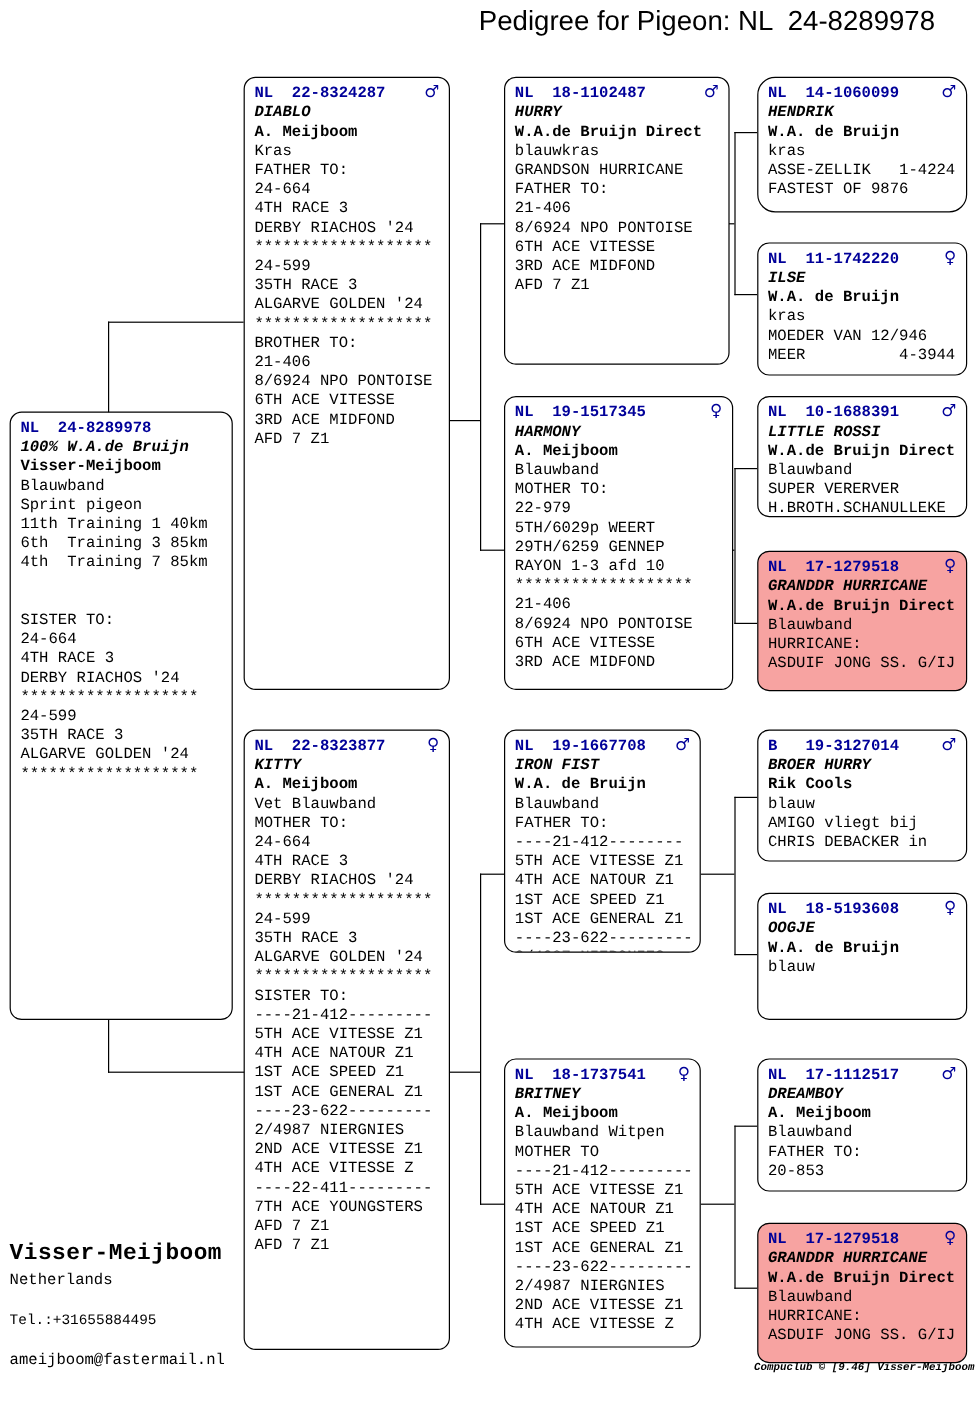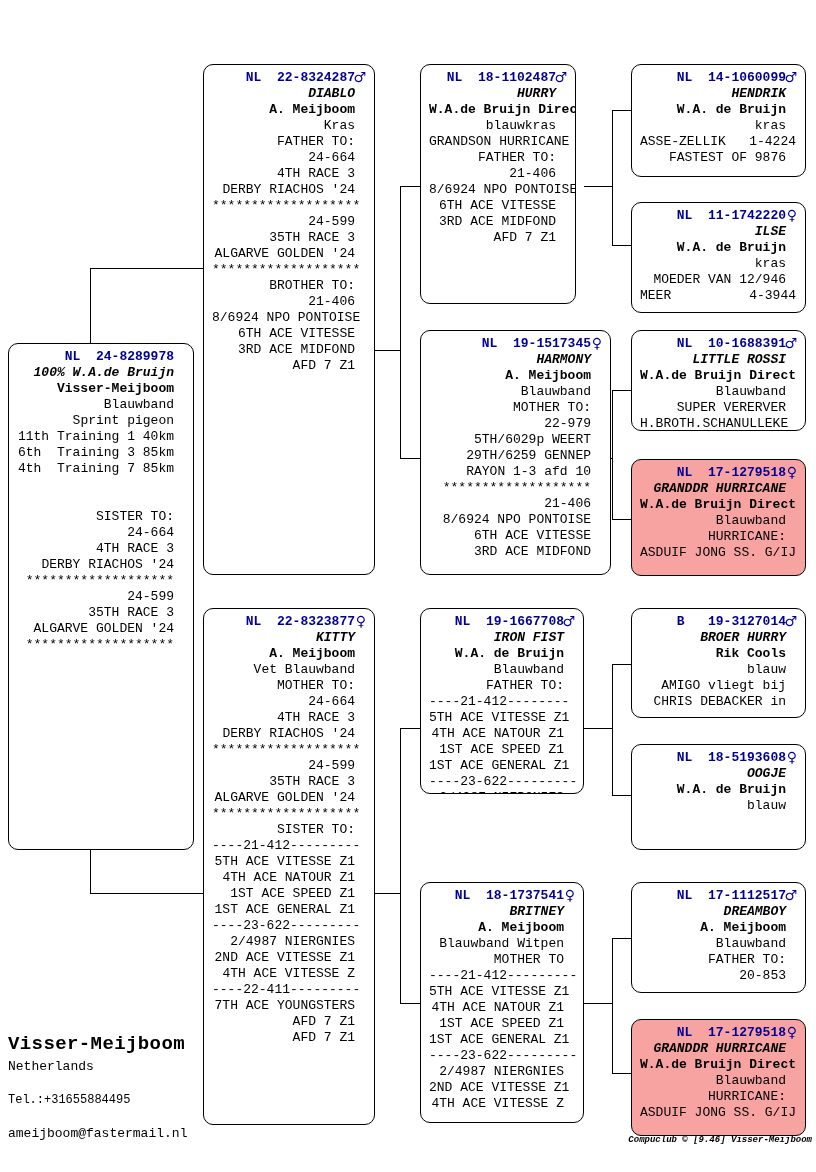--- a/index.html
+++ b/index.html
@@ -2,57 +2,58 @@
 <html><head>
 <meta charset="utf-8">
 <style>
   html,body{margin:0;padding:0;background:#fff;}
   #page{position:relative;width:816px;height:1172px;background:#fff;overflow:hidden;
         font-family:"Liberation Mono",monospace;}
   .title{position:absolute;left:399px;top:4px;font-family:"Liberation Sans",sans-serif;
          font-size:23px;color:#000;white-space:pre;}
   .box{position:absolute;box-sizing:border-box;background:#fff;border:1px solid #000;
        border-radius:10px;padding:5px 19px 2px 8px;font-size:13px;line-height:16px;
-       white-space:pre;overflow:hidden;color:#000;text-align:right;}
+       white-space:pre;overflow:hidden;color:#000;}
   .box.pink{background:#f7a3a1;}
   .row{height:16px;}
   .row.id{color:#000099;font-weight:bold;}
   .row.nm{font-weight:bold;font-style:italic;}
   .row.ow{font-weight:bold;}
   .sex{position:absolute;top:5px;right:8px;color:#000099;font-weight:bold;
        font-family:"DejaVu Sans",sans-serif;font-size:14px;line-height:14px;}
   .vline,.hline{position:absolute;background:#000;}
   
   #b0{left:8px;top:343px;width:186px;height:507px;}
   #b1{left:203px;top:64px;width:172px;height:511px;}
   #b2{left:203px;top:608px;width:172px;height:517px;}
-  #b3{left:420px;top:64px;width:156px;height:240px;}
+  #b3{left:420px;top:64px;width:188px;height:240px;}
   #b4{left:420px;top:330px;width:191px;height:245px;}
   #b5{left:420px;top:608px;width:164px;height:186px;}
   #b6{left:420px;top:882px;width:164px;height:241px;}
-  #b7{left:631px;top:64px;width:175px;height:113px;}
+  #b7{left:631px;top:64px;width:175px;height:113px;border-radius:15px;}
   #b8{left:631px;top:202px;width:175px;height:111px;}
   #b9{left:631px;top:330px;width:175px;height:101px;}
   #b10{left:631px;top:459px;width:175px;height:117px;}
   #b11{left:631px;top:608px;width:175px;height:110px;}
   #b12{left:631px;top:744px;width:175px;height:106px;}
   #b13{left:631px;top:882px;width:175px;height:111px;}
   #b14{left:631px;top:1019px;width:175px;height:117px;}
   
   .loft{position:absolute;left:8px;top:1033px;font-size:19px;font-weight:bold;letter-spacing:0.4px;}
   .country{position:absolute;left:8px;top:1059px;font-size:13px;}
   .tel{position:absolute;left:8px;top:1093px;font-size:12px;}
   .email{position:absolute;left:8px;top:1126px;font-size:13px;}
   .credit{position:absolute;right:4px;top:1135px;font-size:9px;font-style:italic;font-weight:bold;}
 </style>
 </head>
 <body>
 
 <div id="page">
 
+  <div class="title">Pedigree for Pigeon: NL  24-8289978</div>
 
   <div class="vline" style="left:90px;top:268px;width:1px;height:626px;"></div>
   <div class="hline" style="left:90px;top:268px;width:113px;height:1px;"></div>
   <div class="hline" style="left:90px;top:893px;width:114px;height:1px;"></div>
 
   <div class="vline" style="left:400px;top:186px;width:1px;height:273px;"></div>
   <div class="hline" style="left:375px;top:350px;width:25px;height:1px;"></div>
   <div class="hline" style="left:400px;top:186px;width:21px;height:1px;"></div>
   <div class="hline" style="left:400px;top:458px;width:21px;height:1px;"></div>
 

